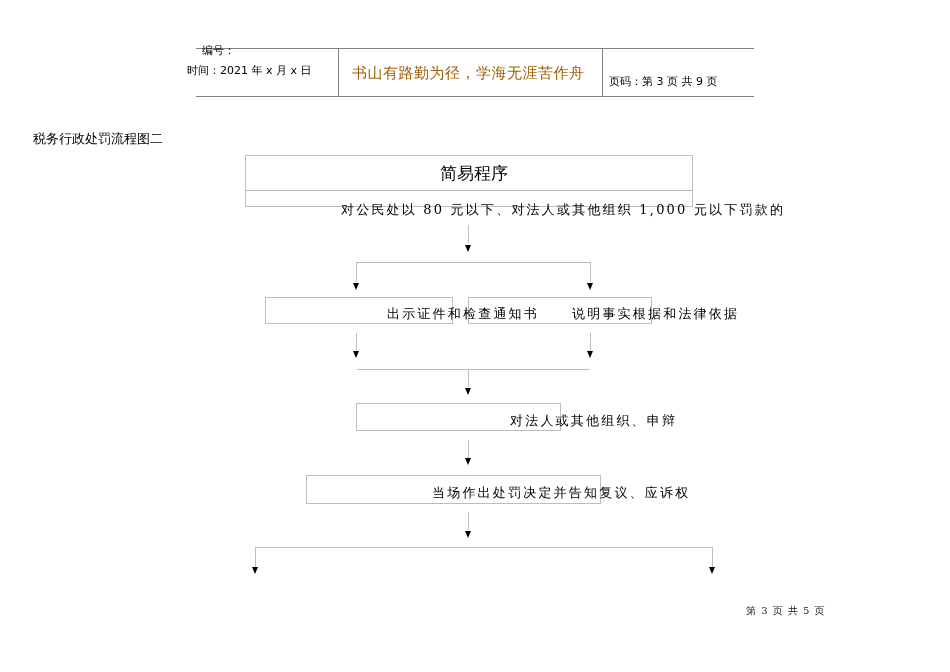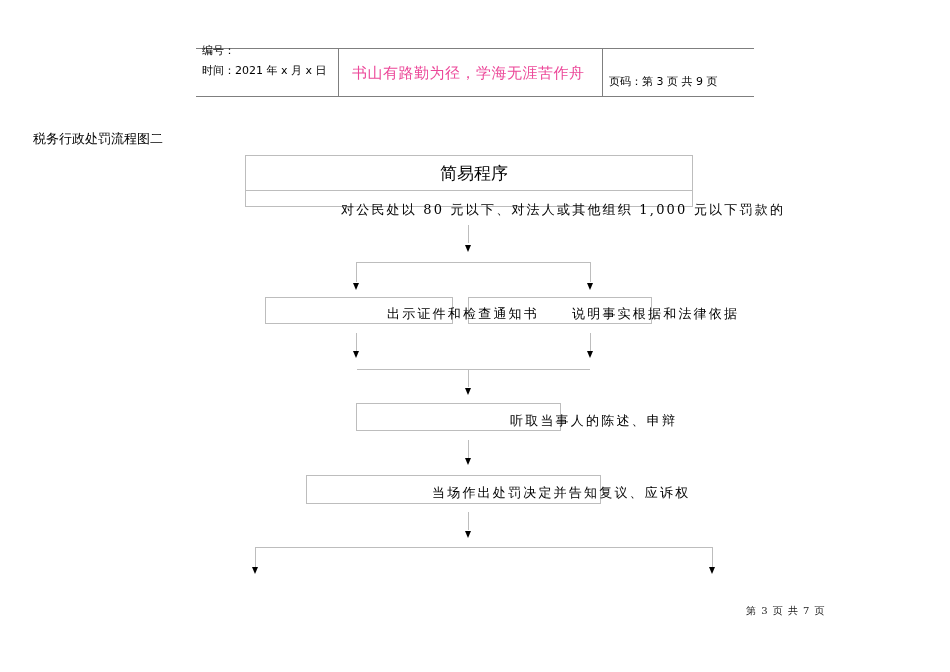--- a/index.html
+++ b/index.html
@@ -8,36 +8,36 @@
     .abs { position: absolute; }
     .hline { position: absolute; height: 0; border-top: 1px solid #bdbdbd; }
     .vline { position: absolute; width: 0; border-left: 1px solid #bdbdbd; }
     .hdr-line { position: absolute; height: 0; border-top: 1px solid #7f7f7f; }
     .hdr-vline { position: absolute; width: 0; border-left: 1px solid #7f7f7f; }
     .arrow { position: absolute; width: 0; height: 0;
       border-left: 3.5px solid transparent; border-right: 3.5px solid transparent;
       border-top: 7px solid #000; }
     .box { position: absolute; border: 1px solid #bdbdbd; background: transparent; }
     .hdr-small { font-size: 11px; line-height: 14px; white-space: nowrap; }
-    .motto { font-size: 15px; color: #ec4899; white-space: nowrap; letter-spacing: 0.5px; }
+    .motto { font-size: 15px; color: #a16207; white-space: nowrap; letter-spacing: 0.5px; }
     .doc-title { font-family: "DejaVu Serif", "Liberation Serif", serif; font-size: 13px; white-space: nowrap; }
     .step { font-family: "DejaVu Serif", "Liberation Serif", serif; font-size: 13px; white-space: nowrap; letter-spacing: 2.2px; }
     .box-title { font-size: 17px; white-space: nowrap; }
     .footer { font-family: "DejaVu Serif", "Liberation Serif", serif; font-size: 10px; white-space: nowrap; color: #222; word-spacing: 2px; }
   </style>
 </head>
 <body>
 
 <div class="hdr-line" style="left:196px; top:48px; width:558px;"></div>
 <div class="hdr-line" style="left:196px; top:96px; width:558px;"></div>
 <div class="hdr-vline" style="left:338px; top:48px; height:48px;"></div>
 <div class="hdr-vline" style="left:602px; top:48px; height:48px;"></div>
 
 <div class="abs hdr-small" style="left:202px; top:44px;">编号：</div>
-<div class="abs hdr-small" style="left:202px; top:64px;text-align:right;">时间：2021 年 x 月 x 日</div>
+<div class="abs hdr-small" style="left:187px; top:64px;text-align:right;">时间：2021 年 x 月 x 日</div>
 <div class="abs motto" style="left:352px; top:64px;">书山有路勤为径，学海无涯苦作舟</div>
 <div class="abs hdr-small" style="left:609px; top:75px;">页码：第 3 页  共 9 页</div>
 
 <div class="abs doc-title" style="left:33px; top:130px;">税务行政处罚流程图二</div>
 
 <div class="box" style="left:245px; top:155px; width:446px; height:34px;"></div>
 <div class="box" style="left:245px; top:189px; width:446px; height:17px; border-top:none;"></div>
 <div class="abs box-title" style="left:440px; top:162px;">简易程序</div>
 <div class="abs step" style="left:341px; top:201px;">对公民处以 80 元以下、对法人或其他组织 1,000 元以下罚款的</div>
 
@@ -58,30 +58,30 @@
 <div class="vline" style="left:356px; top:333px; height:18px;"></div>
 <div class="vline" style="left:590px; top:333px; height:18px;"></div>
 <div class="arrow" style="left:353px; top:351px;"></div>
 <div class="arrow" style="left:587px; top:351px;"></div>
 
 <div class="hline" style="left:357px; top:369px; width:233px;"></div>
 <div class="vline" style="left:468px; top:369px; height:18px;"></div>
 <div class="arrow" style="left:465px; top:388px;"></div>
 
 <div class="box" style="left:356px; top:403px; width:203px; height:26px;"></div>
-<div class="abs step" style="left:510px; top:412px;">听取当事人的陈述、申辩</div>
+<div class="abs step" style="left:510px; top:412px;">对法人或其他组织、申辩</div>
 
 <div class="vline" style="left:468px; top:440px; height:18px;"></div>
 <div class="arrow" style="left:465px; top:458px;"></div>
 
 <div class="box" style="left:306px; top:475px; width:293px; height:27px;"></div>
 <div class="abs step" style="left:432px; top:484px;">当场作出处罚决定并告知复议、应诉权</div>
 
 <div class="vline" style="left:468px; top:512px; height:18px;"></div>
 <div class="arrow" style="left:465px; top:531px;"></div>
 
 <div class="hline" style="left:255px; top:547px; width:458px;"></div>
 <div class="vline" style="left:255px; top:547px; height:20px;"></div>
 <div class="vline" style="left:712px; top:547px; height:20px;"></div>
 <div class="arrow" style="left:252px; top:567px;"></div>
 <div class="arrow" style="left:709px; top:567px;"></div>
 
-<div class="abs footer" style="left:746px; top:604px;">第 3 页 共 7 页</div>
+<div class="abs footer" style="left:746px; top:604px;">第 3 页 共 5 页</div>
 
 </body></html>

